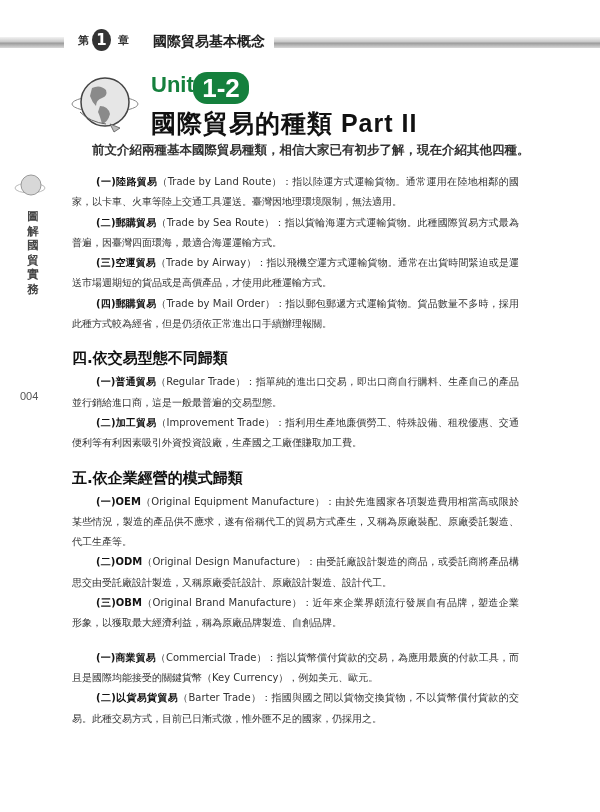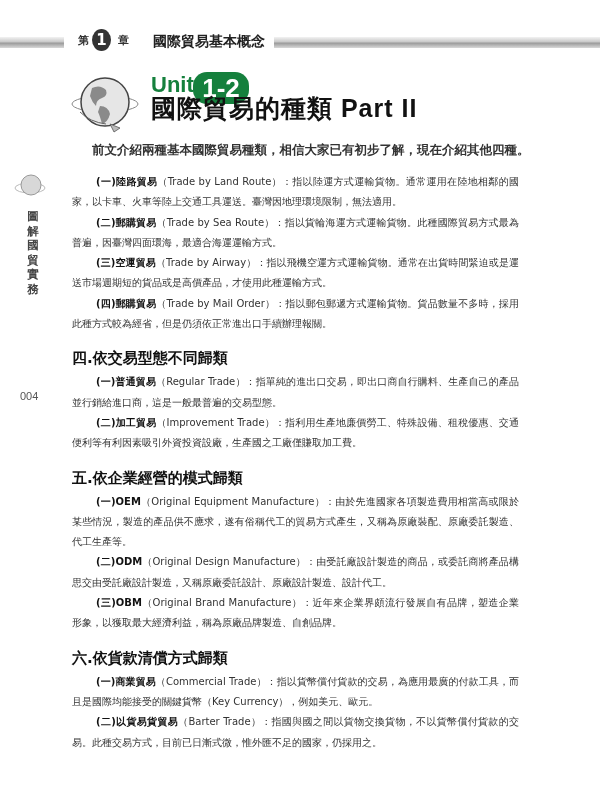--- a/index.html
+++ b/index.html
@@ -25,21 +25,21 @@
   .chapter-suffix { position:absolute; left:118px; top:33px; font-size:11px; font-weight:bold; color:#333; }
   .chapter-title { position:absolute; left:153px; top:33px; font-size:14px; font-weight:bold; color:#222; }
 
   .globe { position:absolute; left:70px; top:72px; width:70px; height:66px; }
   .unit-label { position:absolute; left:151px; top:72px; font-size:22px; font-weight:bold; color:#15803d; font-family:"Liberation Sans",sans-serif; }
   .unit-num {
     position:absolute; left:193px; top:72px; width:56px; height:32px; border-radius:14px;
     background:#15803d; color:#fff; font-size:26px; font-weight:bold; text-align:center; line-height:32px;
     font-family:"Liberation Sans",sans-serif;
   }
-  .unit-title { position:absolute; left:151px; top:92px; font-size:25px; font-weight:bold; color:#111; letter-spacing:1px; font-family:"Liberation Sans",sans-serif; }
+  .unit-title { position:absolute; left:151px; top:107px; font-size:25px; font-weight:bold; color:#111; letter-spacing:1px; font-family:"Liberation Sans",sans-serif; }
 
   .intro { position:absolute; left:92px; top:142px; font-size:12.5px; color:#333;font-weight:bold; }
 
   .side-globe { position:absolute; left:14px; top:172px; width:32px; height:28px; }
   .side-title {
     position:absolute; left:26px; top:209px; width:14px; font-size:11.5px; font-weight:bold; color:#444;
     line-height:14.5px; text-align:center;
   }
   .page-num { position:absolute; left:20px; top:390px; font-size:11px; color:#555; font-family:"Liberation Sans",sans-serif; }
 
@@ -102,18 +102,17 @@
     <p class="para"><span class="lead">(一)普通貿易</span><span>（Regular Trade）</span><span>：指單純的進出口交易，即出口商自行購料、生產自己的產品並行銷給進口商，這是一般最普遍的交易型態。</span></p>
     <p class="para"><span class="lead">(二)加工貿易</span><span>（Improvement Trade）</span><span>：指利用生產地廉價勞工、特殊設備、租稅優惠、交通便利等有利因素吸引外資投資設廠，生產國之工廠僅賺取加工費。</span></p>
   </div>
   <div class="section">
     <div class="section-head">五.依企業經營的模式歸類</div>
     <p class="para"><span class="lead">(一)OEM</span><span>（Original Equipment Manufacture）</span><span>：由於先進國家各項製造費用相當高或限於某些情況，製造的產品供不應求，遂有俗稱代工的貿易方式產生，又稱為原廠裝配、原廠委託製造、代工生產等。</span></p>
     <p class="para"><span class="lead">(二)ODM</span><span>（Original Design Manufacture）</span><span>：由受託廠設計製造的商品，或委託商將產品構思交由受託廠設計製造，又稱原廠委託設計、原廠設計製造、設計代工。</span></p>
     <p class="para"><span class="lead">(三)OBM</span><span>（Original Brand Manufacture）</span><span>：近年來企業界頗流行發展自有品牌，塑造企業形象，以獲取最大經濟利益，稱為原廠品牌製造、自創品牌。</span></p>
   </div>
   <div class="section">
-    <div class="section-head">六.依貨款清償方式歸類</div>
     <p class="para"><span class="lead">(一)商業貿易</span><span>（Commercial Trade）</span><span>：指以貨幣償付貨款的交易，為應用最廣的付款工具，而且是國際均能接受的關鍵貨幣（Key Currency），例如美元、歐元。</span></p>
     <p class="para"><span class="lead">(二)以貨易貨貿易</span><span>（Barter Trade）</span><span>：指國與國之間以貨物交換貨物，不以貨幣償付貨款的交易。此種交易方式，目前已日漸式微，惟外匯不足的國家，仍採用之。</span></p>
 
   </div>
 </div>
 
 </body></html>

